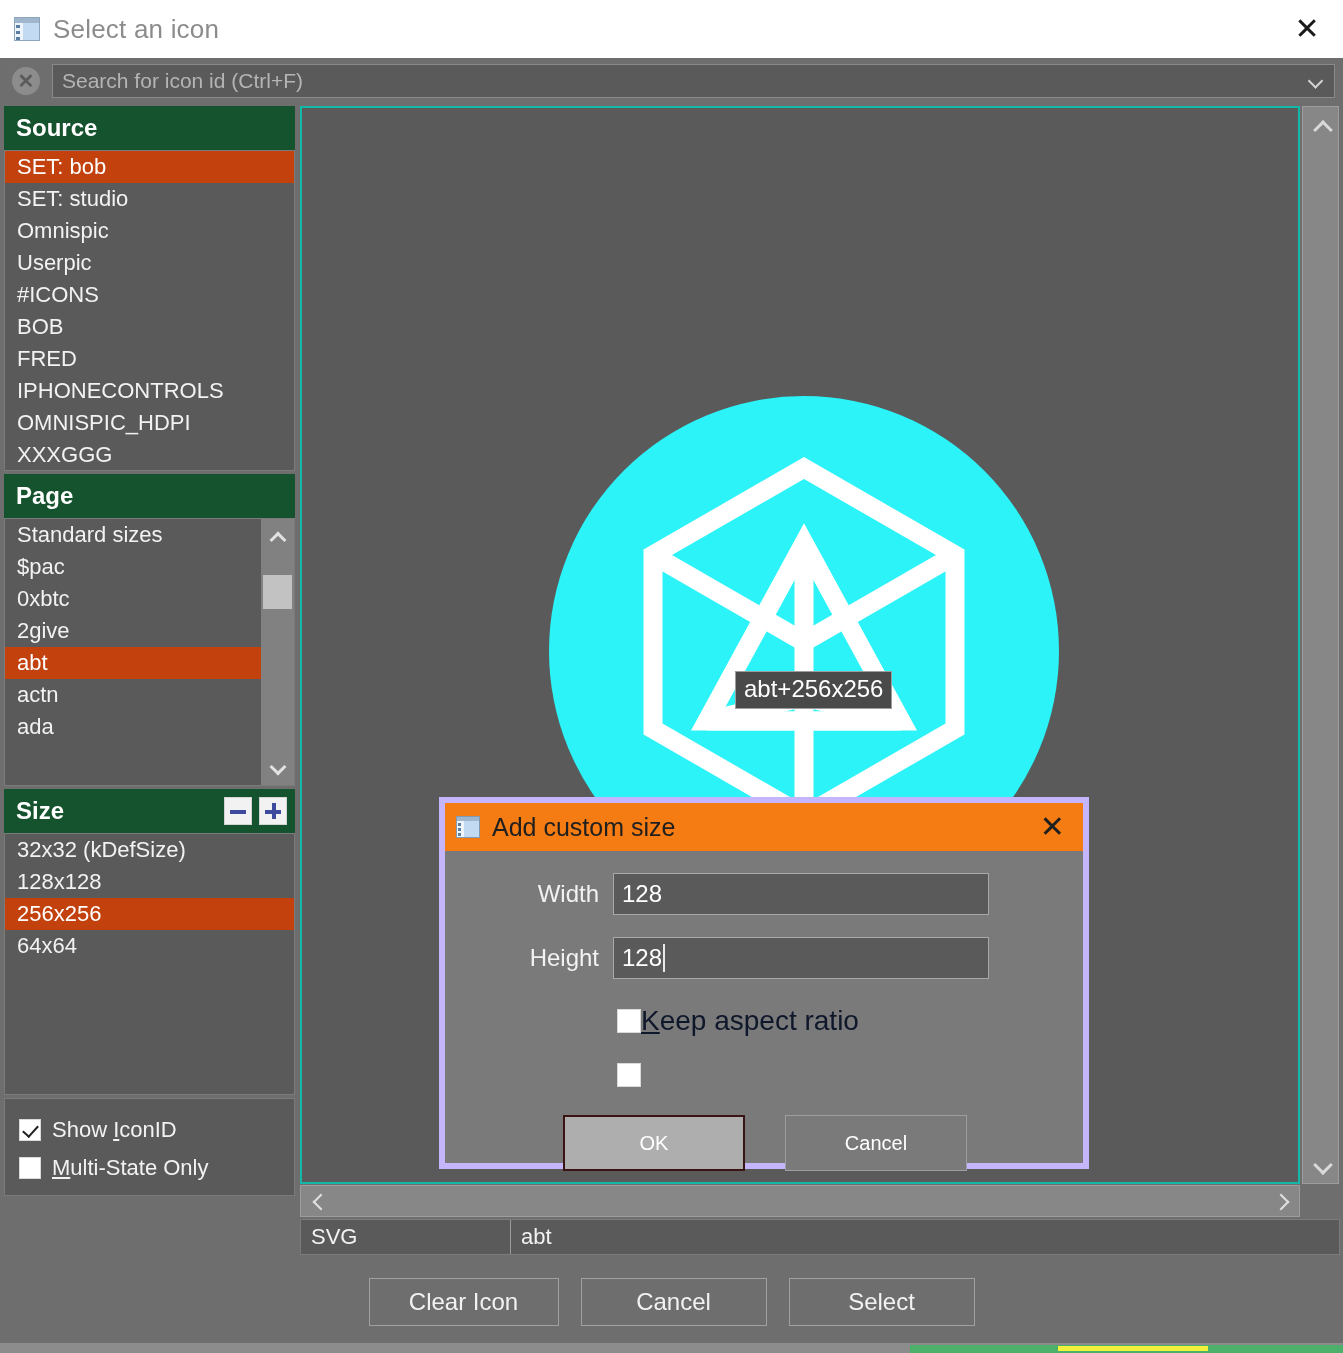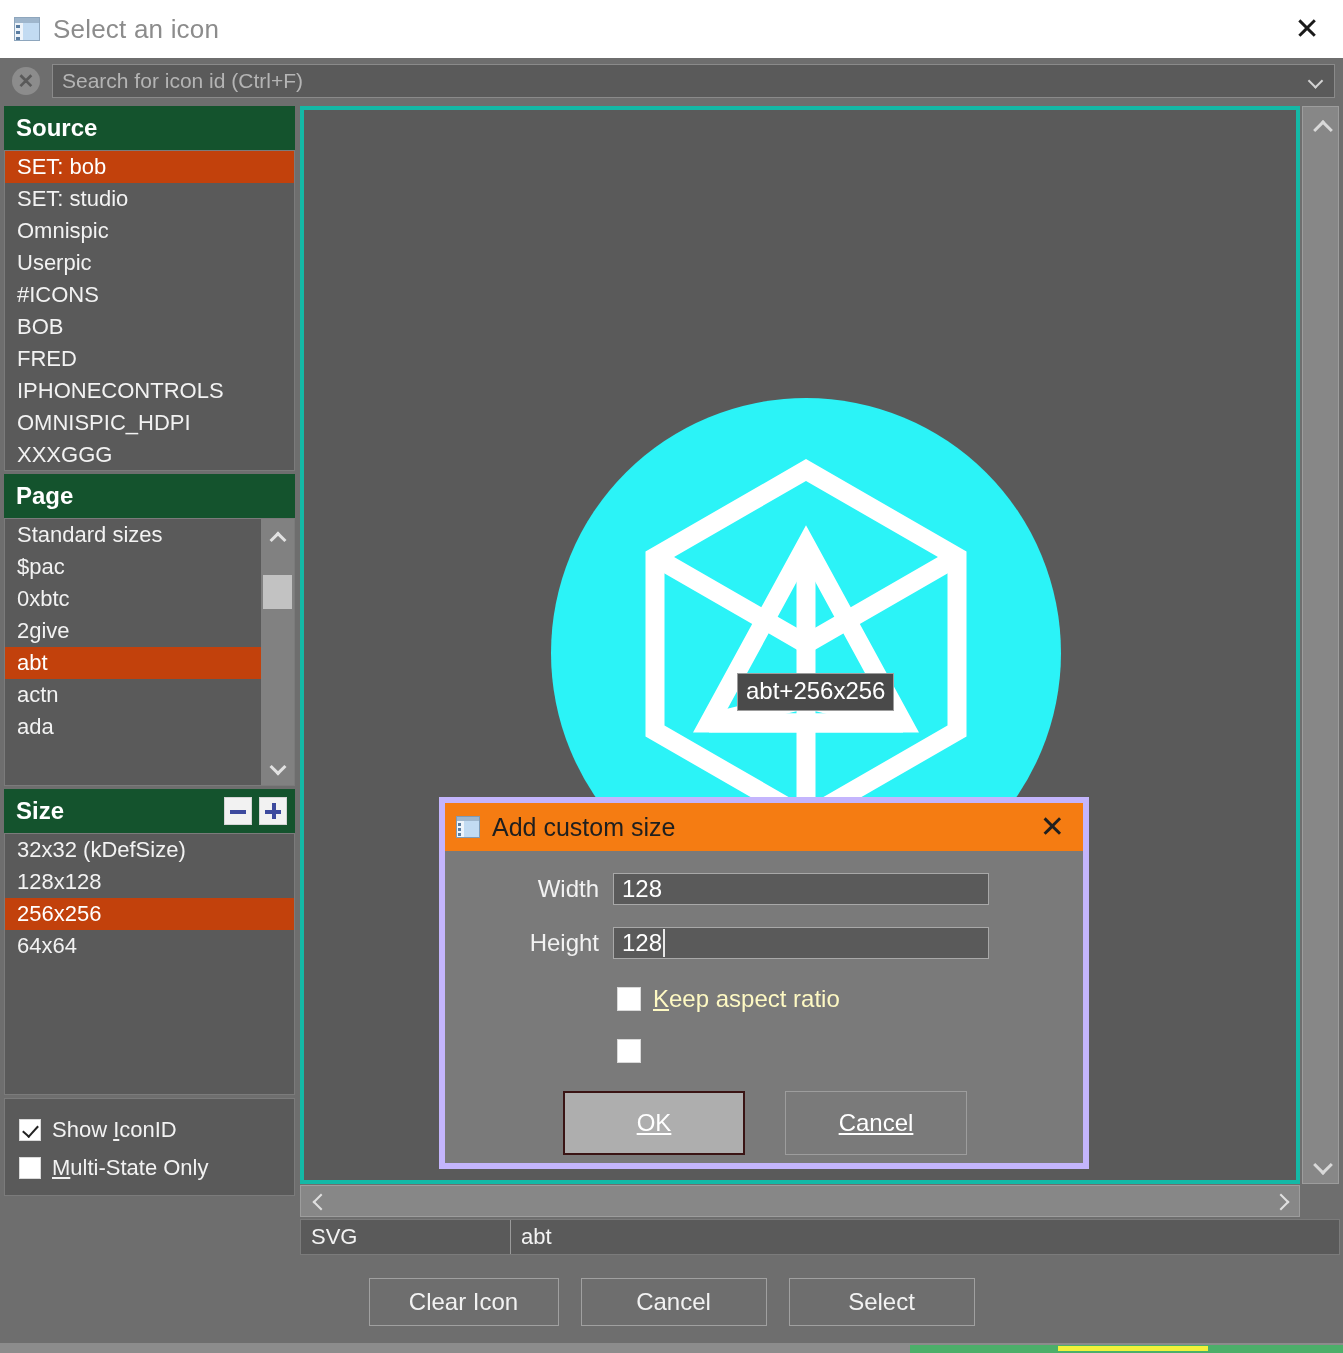--- a/index.html
+++ b/index.html
@@ -124,21 +124,21 @@
   .cbox.on::after{
     content:""; position:absolute; left:6px; top:2px; width:7px;height:13px;
     border-right:2.6px solid #222; border-bottom:2.6px solid #222; transform:rotate(42deg);
   }
   .cblabel{ margin-left:11px; font-size:22px; color:#f2f2f2; white-space:nowrap;}
   .cblabel u{ text-decoration:underline; }
 
   
   .preview{
     position:absolute; left:300px; top:106px; width:1000px; height:1078px;
-    background:#5a5a5a; border:4px solid #14b8a6; overflow:hidden;
+    background:#5a5a5a; border:2px solid #14b8a6; overflow:hidden;
   }
   .circle{
     position:absolute; left:247px; top:288px; width:510px; height:510px;
     border-radius:50%; background:#2bf3f7;
   }
   .cube-wrap{
     position:absolute; left:247px; top:288px; width:510px; height:510px;
   }
   .iconlabel{
     position:absolute; left:433px; top:563px;
@@ -229,35 +229,35 @@
   .modal-title .mt{ margin-left:12px; font-size:25px; color:#1f1f1f; }
   .modal-close{
     position:absolute; right:18px; top:50%; transform:translateY(-50%);
     font-size:30px; color:#1f1f1f; line-height:1; cursor:pointer;
   }
   .frow{ display:flex; align-items:center; margin-top:22px; }
   .frow .flab{
     width:168px; text-align:right; color:#f2f2f2; font-size:24px; padding-right:14px;
   }
   .finput{
-    width:376px; height:32px; background:#5a5a5a; border:1px solid #a8a8a8;
+    width:376px; height:42px; background:#5a5a5a; border:1px solid #a8a8a8;
     color:#ffffff; font-size:24px; display:flex;align-items:center; padding-left:8px;
     position:relative; cursor:text;
   }
   .finput .caret{
     display:inline-block; width:2px; height:28px; background:#e8e8e8; margin-left:1px;
   }
   .mcb{ display:flex; align-items:center; margin-top:26px; padding-left:172px; cursor:pointer;}
   .mcb .cbox{ width:24px;height:24px; }
-  .mcb .lab{ margin-left:12px; color:#fef9c3; font-size:24px; }
+  .mcb .lab{ color:#0f172a; font-size:28px; }
   .mcb .lab u{ text-decoration:underline; }
   .mbtns{ display:flex; gap:40px; margin-top:28px; padding-left:118px; }
   .mbtn{
-    width:182px;height:64px; display:flex;align-items:center;justify-content:center;
-    font-size:24px; cursor:pointer;text-decoration:underline;
+    width:182px;height:56px; display:flex;align-items:center;justify-content:center;
+    font-size:20px; cursor:pointer;
   }
   .mbtn.primary{ background:#aeaeae; border:2px solid #3a1414; color:#ffffff; }
   .mbtn.plain{ background:#7a7a7a; border:1px solid #9d9d9d; color:#ffffff; }
 </style>
 </head>
 <body>
 
 <div id="app">
 
   <div class="titlebar">

